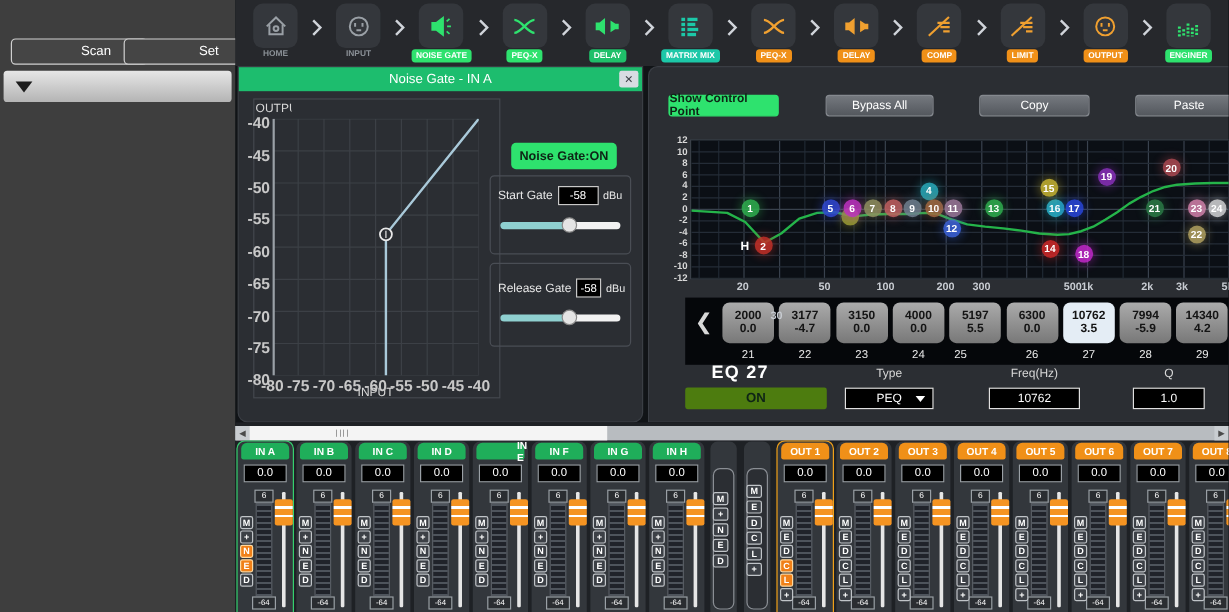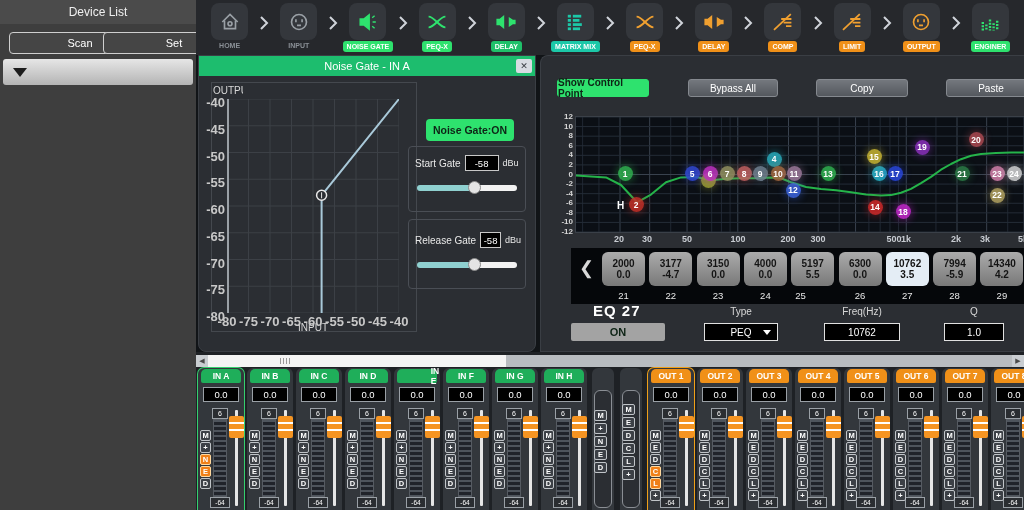--- a/index.html
+++ b/index.html
@@ -58,21 +58,21 @@
   .eq-pt{position:absolute;width:15px;height:15px;border-radius:50%;color:#fff;font-size:8.5px;font-weight:bold;
        display:flex;align-items:center;justify-content:center;cursor:pointer;}
   .eq-hmark{position:absolute;color:#fff;font-size:10px;font-weight:bold;}
   .eq-tablebg{position:absolute;left:30px;top:192px;width:454px;height:56px;background:#05070a;}
   .eq-chev{position:absolute;left:8px;top:9px;color:#d8d8d8;font-size:18px;cursor:pointer;}
   .eq-cell{position:absolute;top:4px;width:43px;height:34px;border-radius:6px;background:linear-gradient(#ababab,#787878);
        color:#141414;font-size:10px;font-weight:bold;display:flex;flex-direction:column;align-items:center;justify-content:center;cursor:pointer;line-height:1.15;}
   .eq-cell.sel{background:#e4edf5;}
   .eq-cellnum{position:absolute;top:42px;width:43px;text-align:center;color:#e8e8e8;font-size:9.5px;}
   .eq-name{position:absolute;left:52px;top:246px;color:#fff;font-size:15px;font-weight:bold;letter-spacing:1px;}
-  .eq-on{position:absolute;left:30px;top:267px;width:94px;height:18px;background:#a3a3a3;border-radius:2px;
+  .eq-on{position:absolute;left:30px;top:267px;width:118px;height:18px;background:#4d7c0f;border-radius:2px;
        color:#0e2416;font-size:11px;font-weight:bold;display:flex;align-items:center;justify-content:center;cursor:pointer;}
   .eq-fldlbl{position:absolute;top:250px;color:#d8d8d8;font-size:10px;text-align:center;}
   .eq-fld{position:absolute;top:267px;height:18px;background:#000;border:1px solid #e0e0e0;color:#fff;font-size:10px;
        display:flex;align-items:center;justify-content:center;box-sizing:border-box;}
   .dd-arrow{position:absolute;right:6px;width:0;height:0;border-left:4px solid transparent;border-right:4px solid transparent;border-top:5px solid #fff;}
   
   .mixer{position:absolute;left:196px;top:352px;width:828px;height:158px;background:#1e2125;overflow:hidden;}
   .hscroll{position:absolute;left:0;top:3px;width:828px;height:12px;background:#b8bcc0;}
   .hs-arrow{position:absolute;top:0;width:12px;height:12px;background:#c9cdd1;color:#4a4a4a;font-size:7px;
        display:flex;align-items:center;justify-content:center;cursor:pointer;}
@@ -103,21 +103,20 @@
   .mstrip{position:absolute;top:16px;width:22px;height:150px;background:#33373c;border-radius:6px;}
   .mstrip-box{position:absolute;left:2px;top:22px;width:16px;height:116px;border:1px solid #8a8e94;border-radius:6px;background:#2b2e33;}
   .mbtncol{position:absolute;left:2px;top:40px;display:flex;flex-direction:column;gap:2px;}
 </style>
 </head>
 <body>
 
 <div id="app">
 
   <div class="sidebar">
-    <div class="sidebar-title">Device List</div>
     <div class="side-btn" style="left:9px">Scan</div>
     <div class="side-btn" style="left:103px">Set</div>
     <div class="device-dropdown">
       <span class="tri-down"></span>
     </div>
   </div>
 
   <div class="toolbar">
       <div class="tb-item">
         <div class="tb-tile">
@@ -464,21 +463,21 @@
       <div class="eq-ytick" style="left: 10px; top: 94.3333px;">4</div>
       <div class="eq-ytick" style="left: 10px; top: 103.917px;">2</div>
       <div class="eq-ytick" style="left: 10px; top: 113.5px;">0</div>
       <div class="eq-ytick" style="left: 10px; top: 123.083px;">-2</div>
       <div class="eq-ytick" style="left: 10px; top: 132.667px;">-4</div>
       <div class="eq-ytick" style="left: 10px; top: 142.25px;">-6</div>
       <div class="eq-ytick" style="left: 10px; top: 151.833px;">-8</div>
       <div class="eq-ytick" style="left: 10px; top: 161.417px;">-10</div>
       <div class="eq-ytick" style="left: 10px; top: 171px;">-12</div>
       <div class="eq-xtick" style="left: 65px;">20</div>
-      <div class="eq-xtick" style="left: 93px;">30</div>
+      <div class="eq-xtick" style="left: 93px; margin-top: 24px;">30</div>
       <div class="eq-xtick" style="left: 133px;">50</div>
       <div class="eq-xtick" style="left: 184px;">100</div>
       <div class="eq-xtick" style="left: 234px;">200</div>
       <div class="eq-xtick" style="left: 264px;">300</div>
       <div class="eq-xtick" style="left: 300px; margin-left: 40px;">500</div>
       <div class="eq-xtick" style="left: 352px;">1k</div>
       <div class="eq-xtick" style="left: 402px;">2k</div>
       <div class="eq-xtick" style="left: 431px;">3k</div>
       <div class="eq-xtick" style="left: 469px;">5k</div>
       <div class="eq-pt" style="left: 76.5px; top: 110px; background: rgba(47, 174, 78, 0.88); box-shadow: rgba(47, 174, 78, 0.333) 0px 0px 7px 2px;">1</div>

